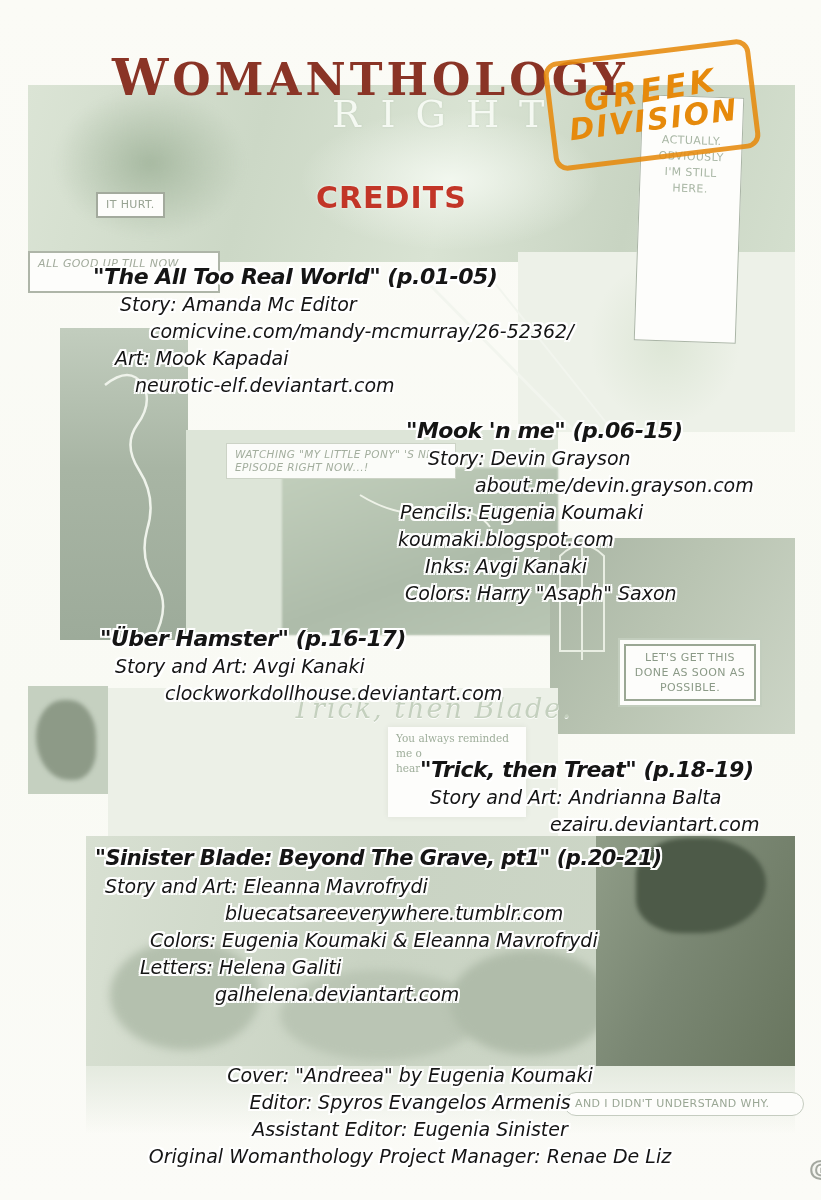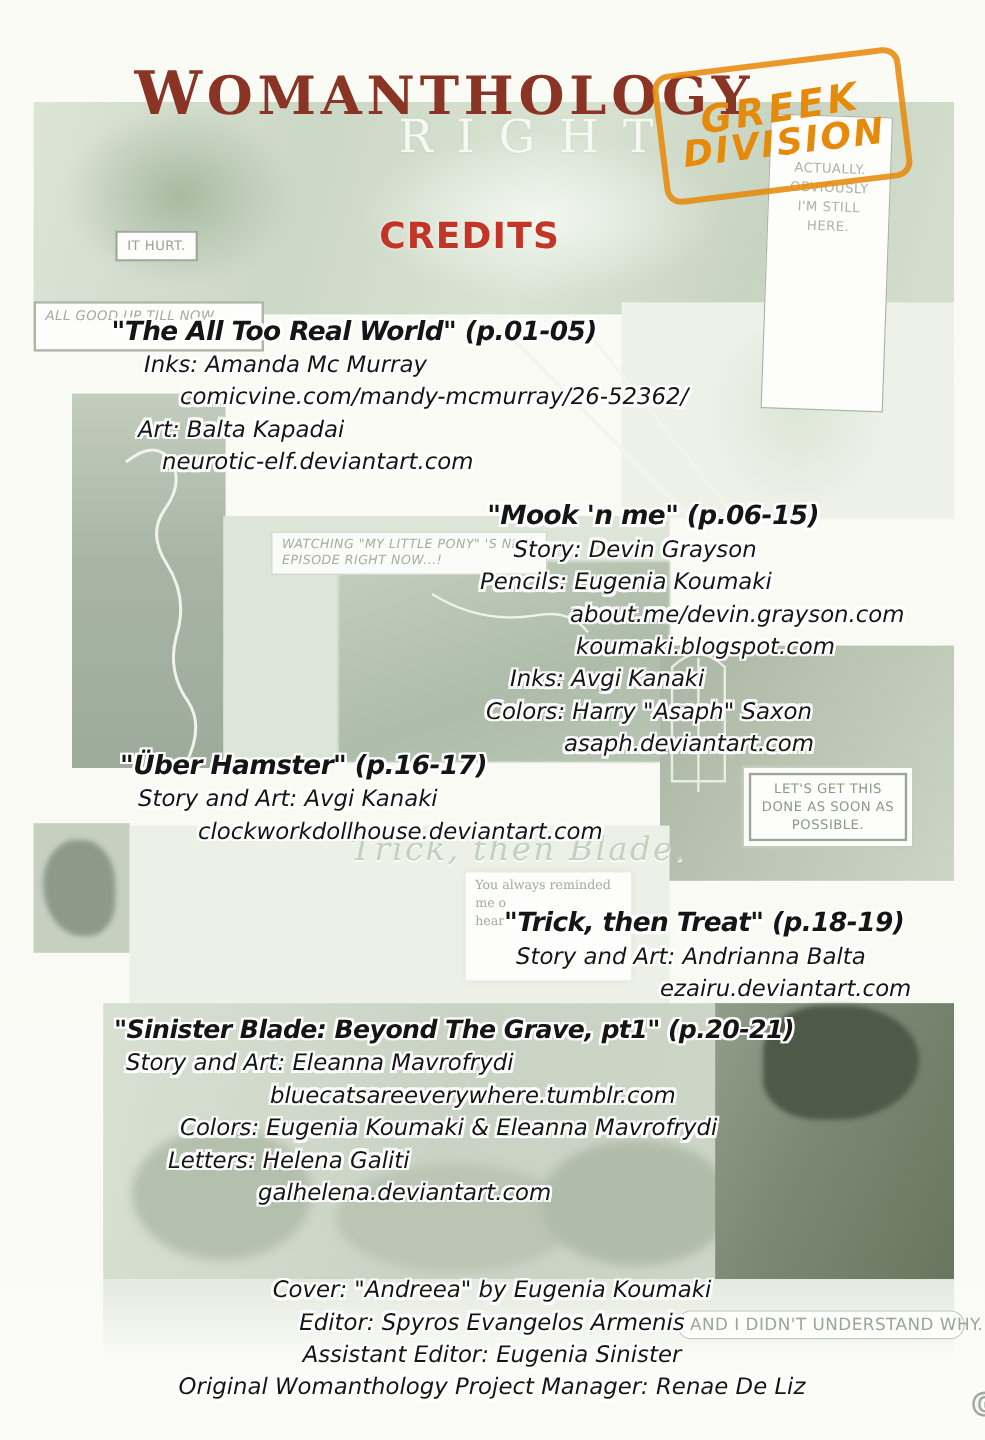--- a/index.html
+++ b/index.html
@@ -49,21 +49,21 @@
   .it-hurt{left:96px;top:192px;border-color:#a3aa9d;}
   .all-good{left:28px;top:251px;width:172px;height:30px;border-color:#aeb5a8;color:#a2ab9c;font-style:italic;}
   .note{left:638px;top:96px;width:92px;height:208px;border:1.5px solid #aab5a6;
       transform:rotate(2deg);text-align:center;padding:36px 4px 0 4px;font-size:11px;
       line-height:16px;color:#a8b6a4;}
   .pony{left:226px;top:443px;width:212px;border:1px solid #ccd3c6;color:#a3ae9e;
       font-size:10.5px;font-style:italic;line-height:13px;background:#fbfcf9;}
   .lets-get{left:624px;top:644px;width:112px;text-align:center;border:2px solid #9aa794;
       outline:4px solid #fdfdfb;box-shadow:0 0 0 6px #c2cdbd;color:#8b9a87;font-size:11px;line-height:15px;}
   .understand{left:564px;top:1092px;width:218px;border:1.5px solid #c5ccc0;border-radius:13px;
-      color:#9aa795;font-size:14px;padding:4px 10px;white-space:nowrap;}
+      color:#9aa795;font-size:11px;padding:4px 10px;white-space:nowrap;}
   .trick-wm{position:absolute;z-index:1;left:292px;top:693px;font-family:"DejaVu Serif","Liberation Serif",serif;
       font-style:italic;font-size:27px;letter-spacing:2px;color:#c4d0be;
       text-shadow:0 1px 0 rgba(255,255,255,.8);}
   .reminded{left:388px;top:727px;width:122px;height:82px;border:none;
       box-shadow:0 0 6px rgba(60,70,55,.08);font-family:"DejaVu Serif","Liberation Serif",serif;
       font-size:10.5px;line-height:15px;color:#9fae9b;letter-spacing:0;}
 
   
   .title{position:absolute;z-index:2;left:112px;top:48px;margin:0;
       font-family:"DejaVu Serif","Liberation Serif",serif;font-weight:700;
@@ -90,21 +90,21 @@
        0   -2px 0 rgba(255,255,255,.95), 0    2px 0 rgba(255,255,255,.95);}
   .section{position:absolute;z-index:2;color:#151515;font-style:italic;}
   .sec-title{font-size:22px;font-weight:700;line-height:29px;letter-spacing:-.5px;white-space:nowrap;}
   .line{font-size:19px;line-height:27px;white-space:nowrap;}
   .s1{left:93px;top:262px;}
   .s1 .l0{margin-left:27px;} .s1 .l1{margin-left:57px;}
   .s1 .l2{margin-left:22px;} .s1 .l3{margin-left:42px;}
   .s2{left:398px;top:416px;}
   .s2 .sec-title{margin-left:8px;}
   .s2 .l0{margin-left:30px;} .s2 .l1{margin-left:77px;}
-  .s2 .l2{margin-left:2px;}  .s2 .l3{margin-left:82px;}
+  .s2 .l2{margin-left:2px;}  .s2 .l3{}
   .s2 .l4{margin-left:27px;} .s2 .l5{margin-left:7px;} .s2 .l6{margin-left:72px;}
   .s3{left:96px;top:624px;}
   .s3 .sec-title{margin-left:4px;}
   .s3 .l0{margin-left:19px;} .s3 .l1{margin-left:69px;}
   .s4{left:416px;top:755px;}
   .s4 .sec-title{margin-left:4px;}
   .s4 .l0{margin-left:14px;} .s4 .l1{margin-left:134px;}
   .s5{left:90px;top:844px;}
   .s5 .sec-title{margin-left:5px;font-size:21px;}
   .s5 .l0{margin-left:15px;} .s5 .l1{margin-left:135px;}
@@ -182,35 +182,34 @@
   <h1 class="title">Womanthology</h1>
   <div class="watermark">RIGHT</div>
   <div class="stamp">
     <div class="t1">GREEK</div>
     <div class="t2">DIVISION</div>
   </div>
   <div class="credits-heading">CREDITS</div>
 
   <div class="section s1">
     <div class="sec-title halo">"The All Too Real World" (p.01-05)</div>
-    <div class="line halo l0">Inks: Amanda Mc Murray</div>
+    <div class="line halo l0">Story: Amanda Mc Editor</div>
     <div class="line halo l1">comicvine.com/mandy-mcmurray/26-52362/</div>
-    <div class="line halo l2">Art: Balta Kapadai</div>
+    <div class="line halo l2">Art: Mook Kapadai</div>
     <div class="line halo l3">neurotic-elf.deviantart.com</div>
   </div>
 
   <div class="section s2">
     <div class="sec-title halo">"Mook 'n me" (p.06-15)</div>
     <div class="line halo l0">Story: Devin Grayson</div>
+    <div class="line halo l1">about.me/devin.grayson.com</div>
     <div class="line halo l2">Pencils: Eugenia Koumaki</div>
-    <div class="line halo l1">about.me/devin.grayson.com</div>
     <div class="line halo l3">koumaki.blogspot.com</div>
     <div class="line halo l4">Inks: Avgi Kanaki</div>
     <div class="line halo l5">Colors: Harry "Asaph" Saxon</div>
-    <div class="line halo l6">asaph.deviantart.com</div>
   </div>
 
   <div class="section s3">
     <div class="sec-title halo">"Über Hamster" (p.16-17)</div>
     <div class="line halo l0">Story and Art: Avgi Kanaki</div>
     <div class="line halo l1">clockworkdollhouse.deviantart.com</div>
   </div>
 
   <div class="section s4">
     <div class="sec-title halo">"Trick, then Treat" (p.18-19)</div>

